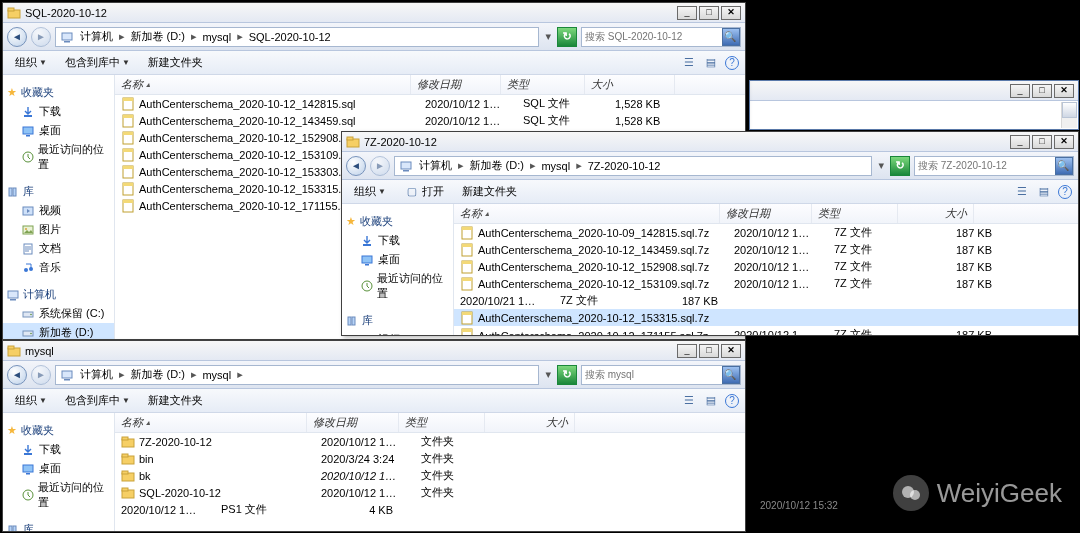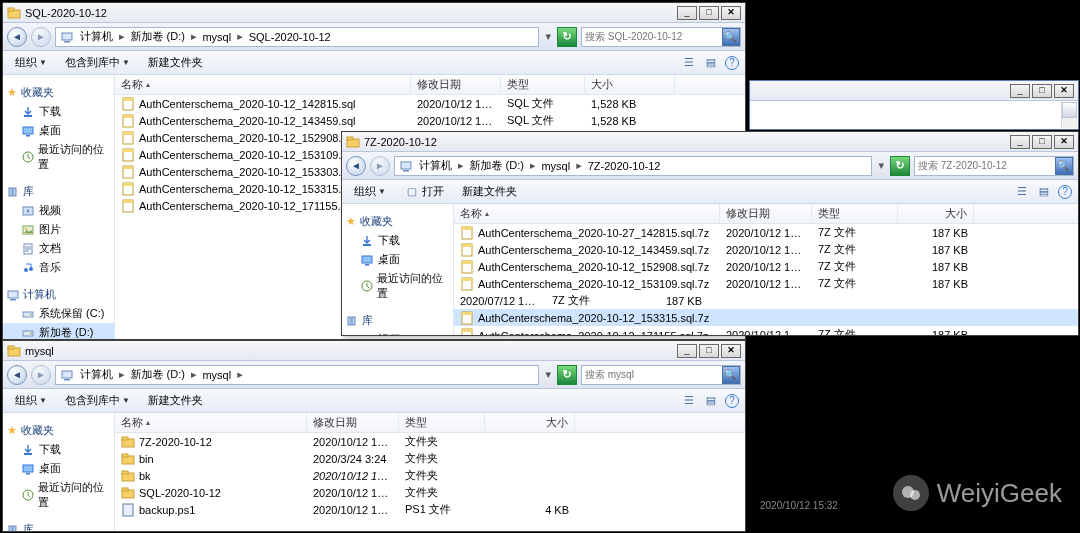--- a/index.html
+++ b/index.html
@@ -27,24 +27,24 @@
   .toolbar .spacer { flex:1; }
   .tb-icon { width:16px; height:16px; display:inline-flex; align-items:center; justify-content:center; color:#4a6fa1;}
   .body { flex:1; display:flex; overflow:hidden;}
   .sidebar { width:112px; border-right:1px solid #e0e6ef; padding:4px 0; overflow:hidden; background:#fff;}
   .side-group { margin:4px 0 8px; }
   .side-group-head { display:flex; align-items:center; gap:4px; padding:2px 4px; color:#1a3f7a; font-weight:normal;}
   .side-item { display:flex; align-items:center; gap:4px; padding:2px 4px 2px 18px; color:#000; cursor:default;}
   .side-item .ico { width:14px; height:14px; display:inline-flex; align-items:center; justify-content:center;}
   .content { flex:1; display:flex; flex-direction:column; overflow:hidden; background:#fff;}
   .col-header { height:20px; border-bottom:1px solid #e0e6ef; display:flex; align-items:stretch; background:linear-gradient(#fdfdff,#f1f4fa);}
-  .col { border-right:1px solid #e5e9f1; display:flex; align-items:center; padding:0 6px; font-size:11px; color:#333; position:relative;}
+  .col { border-right:1px solid #e5e9f1; display:flex; align-items:center; padding:0 6px; font-size:11px; color:#333; position:relative;font-style:italic;}
   .col .sort { font-size:8px; color:#555; margin-left:3px;}
   .rows { flex:1; overflow:auto; }
-  .row { display:flex; align-items:center; height:17px; padding:0; cursor:default;}
+  .row { display:flex; align-items:center; height:17px; padding:0; cursor:default;gap:8px;}
   .row.selected { background:#cfe5ff; }
   .cell { padding:0 6px; overflow:hidden; white-space:nowrap; text-overflow:ellipsis; font-size:11px;}
   .cell .ficon { width:14px; height:14px; display:inline-flex; align-items:center; justify-content:center; margin-right:4px;}
   svg { display:block; }
   .watermark { position:absolute; right:18px; bottom:22px; color:rgba(255,255,255,0.6); font-size:26px; display:flex; align-items:center; gap:8px; text-shadow:0 0 8px rgba(0,0,0,0.3); pointer-events:none;}
   .watermark .dots { display:inline-flex; align-items:center; justify-content:center; width:36px; height:36px; border-radius:50%; background:rgba(255,255,255,0.25);}
   .scrollbar-hint { position:absolute; right:1px; top:21px; bottom:1px; width:16px; background:#f0f0f0; border-left:1px solid #d8d8d8;}
   .scrollbar-hint .thumb-top { position:absolute; top:0; width:100%; height:16px; background:linear-gradient(#fff,#cfd7e4); border:1px solid #bac5d6;}
   .empty-right-win { position:absolute; background:#fff; border:1px solid #5b7aaa;}
   .status-small { position:absolute; font-size:10px; color:#8a8a8a;}
@@ -471,21 +471,21 @@
       </div>
       <div class="rows" id="rows-7z">
           <div class="row">
             <div class="cell" style="width:266px;display:flex;align-items:center;">
               <span class="ficon">
                 <svg width="14" height="14">
                   <rect x="2" y="1" width="10" height="12" fill="#fff" stroke="#c0a030"></rect>
                   <rect x="2" y="1" width="10" height="3" fill="#f3d977"></rect>
                 </svg>
               </span>
-              <span>AuthCenterschema_2020-10-27_142815.sql.7z</span>
+              <span>AuthCenterschema_2020-10-09_142815.sql.7z</span>
             </div>
             <div class="cell" style="width:92px;">2020/10/12 14:28</div>
             <div class="cell" style="width:86px;">7Z 文件</div>
             <div class="cell" style="width:76px;text-align:right;">187 KB</div>
           </div>
           <div class="row">
             <div class="cell" style="width:266px;display:flex;align-items:center;">
               <span class="ficon">
                 <svg width="14" height="14">
                   <rect x="2" y="1" width="10" height="12" fill="#fff" stroke="#c0a030"></rect>
@@ -520,21 +520,21 @@
                   <rect x="2" y="1" width="10" height="3" fill="#f3d977"></rect>
                 </svg>
               </span>
               <span>AuthCenterschema_2020-10-12_153109.sql.7z</span>
             </div>
             <div class="cell" style="width:92px;">2020/10/12 15:13</div>
             <div class="cell" style="width:86px;">7Z 文件</div>
             <div class="cell" style="width:76px;text-align:right;">187 KB</div>
           </div>
           <div class="row">
-            <div class="cell" style="width:92px;">2020/07/12 15:33</div>
+            <div class="cell" style="width:92px;">2020/10/21 15:33</div>
             <div class="cell" style="width:86px;">7Z 文件</div>
             <div class="cell" style="width:76px;text-align:right;">187 KB</div>
           </div>
           <div class="row selected">
             <div class="cell" style="width:266px;display:flex;align-items:center;">
               <span class="ficon">
                 <svg width="14" height="14">
                   <rect x="2" y="1" width="10" height="12" fill="#fff" stroke="#c0a030"></rect>
                   <rect x="2" y="1" width="10" height="3" fill="#f3d977"></rect>
                 </svg>
@@ -726,28 +726,20 @@
                   <rect x="1" y="2" width="6" height="3" fill="#f6cf65" stroke="#c9a23a"></rect>
                 </svg>
               </span>
               <span>SQL-2020-10-12</span>
             </div>
             <div class="cell" style="width:92px;">2020/10/12 17:11</div>
             <div class="cell" style="width:86px;">文件夹</div>
             <div class="cell" style="width:90px;text-align:right;"></div>
           </div>
           <div class="row">
-            <div class="cell" style="width:192px;display:flex;align-items:center;">
-              <span class="ficon">
-                <svg width="14" height="14">
-                  <rect x="2" y="1" width="10" height="12" fill="#e8eefb" stroke="#5b7aaa"></rect>
-                </svg>
-              </span>
-              <span>backup.ps1</span>
-            </div>
             <div class="cell" style="width:92px;">2020/10/12 15:32</div>
             <div class="cell" style="width:86px;">PS1 文件</div>
             <div class="cell" style="width:90px;text-align:right;">4 KB</div>
           </div>
         </div>
     </div>
   </div>
 </div>
 
 <div class="status-small" style="left:760px; top:500px;">2020/10/12 15:32</div>

